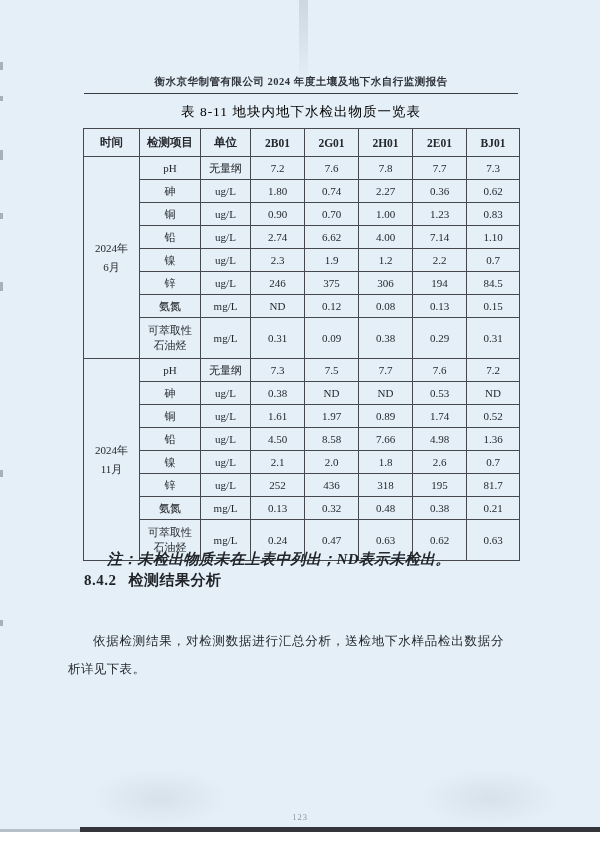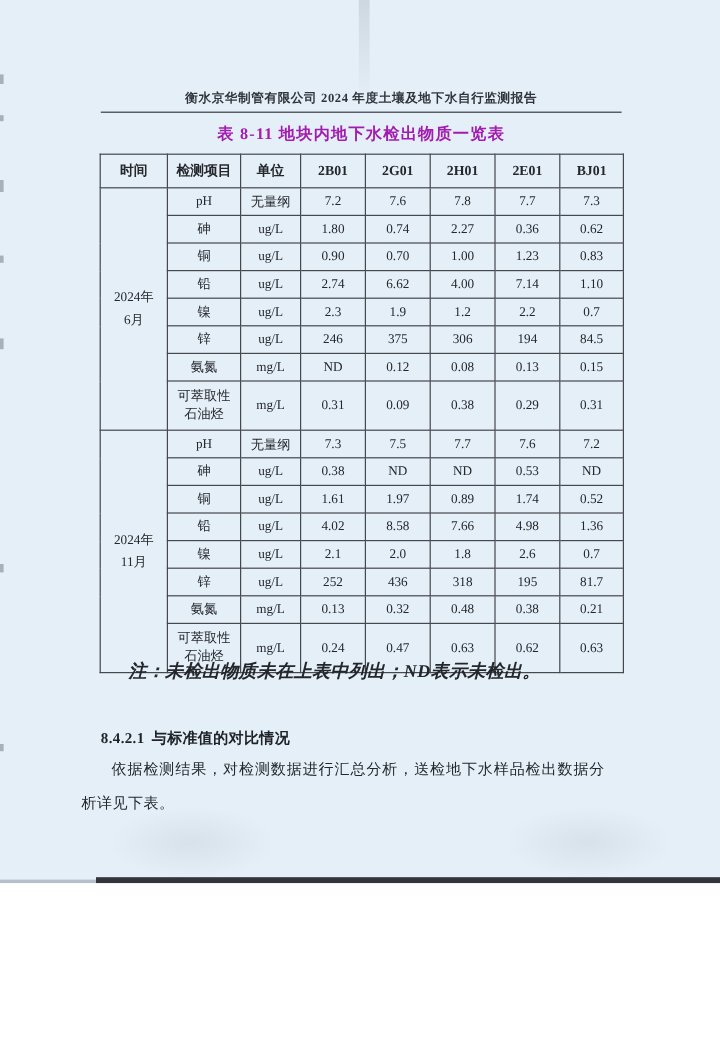--- a/index.html
+++ b/index.html
@@ -1,18 +1,18 @@
 <!DOCTYPE html>
 <html><head>
 <meta charset="utf-8">
 <style>
   html,body{margin:0;padding:0;}
   .page{
     position:relative;
-    width:600px;height:736px;
+    width:600px;height:832px;
     background:#e5eff7;
     font-family:"Liberation Serif","DejaVu Serif",serif;
     color:#22262b;
     overflow:hidden;
   }
   
   .edge-mark{position:absolute;left:0;width:3px;background:rgba(90,100,112,.45);}
   .bottom-band{position:absolute;bottom:0;left:80px;right:0;height:5px;background:#34353b;}
   .bottom-band-left{position:absolute;bottom:0;left:0;width:80px;height:3px;background:rgba(125,136,146,.45);}
   .smudge{position:absolute;top:0;left:299px;width:9px;height:85px;
@@ -22,21 +22,21 @@
   .corner-noise.left{left:90px;}
   .corner-noise.right{right:40px;}
 
   .running-header{
     position:absolute;top:75px;left:84px;width:434px;
     text-align:center;font-size:10.5px;font-weight:bold;letter-spacing:.5px;
     color:#30353b;padding-bottom:4px;border-bottom:1.5px solid #383c41;
   }
   .table-title{
     position:absolute;top:103px;left:84px;width:434px;
-    text-align:center;font-size:13.5px;font-weight:bold;letter-spacing:1px;color:#a21caf;
+    text-align:center;font-size:13.5px;font-weight:normal;letter-spacing:1px;color:#000000;
   }
   table.gw{
     position:absolute;top:128px;left:83px;width:436px;
     border-collapse:collapse;table-layout:fixed;
   }
   table.gw th,table.gw td{
     border:1px solid #45484d;
     text-align:center;vertical-align:middle;
     font-size:11px;padding:0 2px;
     color:#24282d;
@@ -213,21 +213,21 @@
           <td data-name="unit-cell">ug/L</td>
           <td data-name="value-cell">1.61</td>
           <td data-name="value-cell">1.97</td>
           <td data-name="value-cell">0.89</td>
           <td data-name="value-cell">1.74</td>
           <td data-name="value-cell">0.52</td>
         </tr>
         <tr data-name="table-row">
           <td data-name="param-cell">铅</td>
           <td data-name="unit-cell">ug/L</td>
-          <td data-name="value-cell">4.02</td>
+          <td data-name="value-cell">4.50</td>
           <td data-name="value-cell">8.58</td>
           <td data-name="value-cell">7.66</td>
           <td data-name="value-cell">4.98</td>
           <td data-name="value-cell">1.36</td>
         </tr>
         <tr data-name="table-row">
           <td data-name="param-cell">镍</td>
           <td data-name="unit-cell">ug/L</td>
           <td data-name="value-cell">2.1</td>
           <td data-name="value-cell">2.0</td>
@@ -261,24 +261,24 @@
           <td data-name="value-cell">0.47</td>
           <td data-name="value-cell">0.63</td>
           <td data-name="value-cell">0.62</td>
           <td data-name="value-cell">0.63</td>
         </tr>
       </tbody>
   </table>
 
   <div class="note" data-name="table-note">注：未检出物质未在上表中列出；ND表示未检出。</div>
 
-
-  <div class="h3" data-name="subsection-heading">
-    <span class="num" data-name="subsection-number">8.4.2.1</span><span data-name="subsection-title">与标准值的对比情况</span>
+  <div class="h2" data-name="section-heading">
+    <span class="num" data-name="section-number">8.4.2</span><span data-name="section-title">检测结果分析</span>
   </div>
+
 
   <p class="para" data-name="body-paragraph">依据检测结果，对检测数据进行汇总分析，送检地下水样品检出数据分析详见下表。</p>
 
   <div class="pageno" data-name="page-number">123</div>
 
   <div class="corner-noise left" data-name="scan-noise"></div>
   <div class="corner-noise right" data-name="scan-noise"></div>
   <div class="bottom-band-left" data-name="scan-bottom-edge"></div>
   <div class="bottom-band" data-name="scan-bottom-edge"></div>
 </div>

